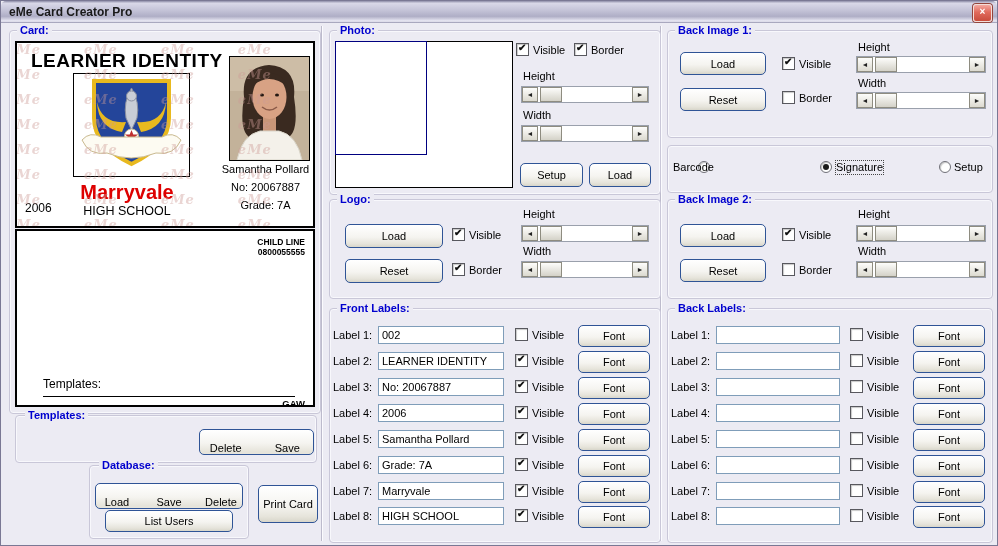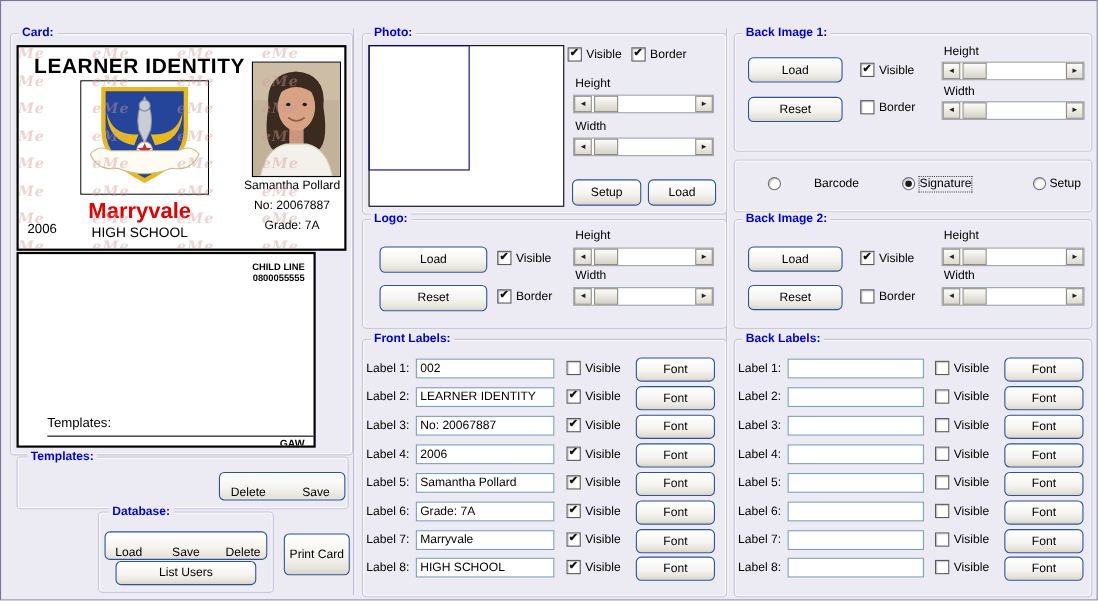--- a/index.html
+++ b/index.html
@@ -57,20 +57,24 @@
   .cf-cent{position:absolute;text-align:center;}
   .small-label{position:absolute;font-size:11px;}
   
   .lbl{position:absolute;font-size:11px;white-space:nowrap;}
 </style>
 </head>
 <body>
 
 <div class="window">
 
+  <div class="titlebar">
+    <span class="title-text">eMe Card Creator Pro</span>
+    <div class="close-btn">×</div>
+  </div>
 
   <div class="vsep" style="left:320px;top:25px;height:515px"></div>
   <div class="vsep" style="left:659px;top:25px;height:515px"></div>
 
   <div class="grp" style="left:8px;top:29px;width:310px;height:382px"></div>
   <span class="glabel" style="left:16px;top:23px">Card:</span>
 
   <div class="cardbox" style="left:14px;top:40px;width:300px;height:187px">
     <div class="wm">eMe  eMe  eMe  eMe  eMe  eMe  eMe  eMe  eMe  eMe  eMe  eMe  eMe  eMe  eMe  eMe  eMe  eMe  eMe  eMe  eMe  eMe  eMe  eMe  eMe  eMe  eMe  eMe  eMe  eMe  eMe  eMe  eMe  eMe  eMe  eMe  eMe  eMe  eMe  eMe  eMe  eMe  eMe  eMe  eMe  eMe  eMe  eMe  eMe  eMe  eMe  eMe  eMe  eMe  eMe  eMe  eMe  eMe  eMe  eMe  eMe  eMe  eMe  eMe  eMe  eMe  eMe  eMe  eMe  eMe  </div>
     <div class="cf-title">LEARNER IDENTITY</div>
@@ -102,21 +106,21 @@
       </svg>
     </div>
     <div class="cf-cent" style="left:197px;top:120px;width:103px;font-size:11px">Samantha Pollard</div>
     <div class="cf-cent" style="left:197px;top:138px;width:103px;font-size:11px">No: 20067887</div>
     <div class="cf-cent" style="left:197px;top:156px;width:103px;font-size:11px">Grade: 7A</div>
     <div class="cf-cent" style="left:30px;top:138px;width:160px;font-weight:bold;font-size:20px;color:#DD0000">Marryvale</div>
     <div class="cf-cent" style="left:30px;top:161px;width:160px;font-size:12.5px">HIGH SCHOOL</div>
     <div class="small-label" style="left:8px;top:158px;font-size:12px">2006</div>
   </div>
 
-  <div class="cardbox" style="left:14px;top:228px;width:272px;height:178px">
+  <div class="cardbox" style="left:14px;top:228px;width:300px;height:178px">
     <div class="abs" style="right:8px;top:6px;text-align:right;font-weight:bold;font-size:8.5px;line-height:10px">
       <div>CHILD LINE</div>
       <div>0800055555</div>
     </div>
     <div class="small-label" style="left:26px;top:146px;font-size:12px">Templates:</div>
     <div class="abs" style="left:26px;top:165px;width:252px;border-bottom:1px solid #000"></div>
     <div class="abs" style="right:8px;top:167px;font-weight:bold;font-size:9.5px">GAW</div>
   </div>
 
   <div class="grp" style="left:14px;top:414px;width:300px;height:46px"></div>
@@ -258,21 +262,21 @@
   <span class="lbl" style="left:857px;top:76px">Width</span>
   <div class="slider" style="left:855px;top:91px;width:130px">
     <div class="sl-btn">◄</div>
     <div class="sl-thumb"></div>
     <div class="sl-track"></div>
     <div class="sl-btn">►</div>
   </div>
 
   <div class="grp" style="left:666px;top:144px;width:324px;height:46px"></div>
   <span class="radio" style="left:697px;top:160px"></span>
-  <span class="cblabel" style="left:739px;top:160px">Barcode</span>
+  <span class="cblabel" style="left:672px;top:160px">Barcode</span>
   <span class="radio on" style="left:819px;top:160px"></span>
   <span class="cblabel focus" style="left:835px;top:160px">Signature</span>
   <span class="radio" style="left:938px;top:160px"></span>
   <span class="cblabel" style="left:953px;top:160px">Setup</span>
 
   <div class="grp" style="left:666px;top:198px;width:324px;height:98px"></div>
   <span class="glabel" style="left:674px;top:192px">Back Image 2:</span>
   <div class="btn" style="left:679px;top:223px;width:84px;height:21px">Load</div>
   <div class="btn" style="left:679px;top:258px;width:84px;height:21px">Reset</div>
   <span class="cb on" style="left:781px;top:227px"></span>

